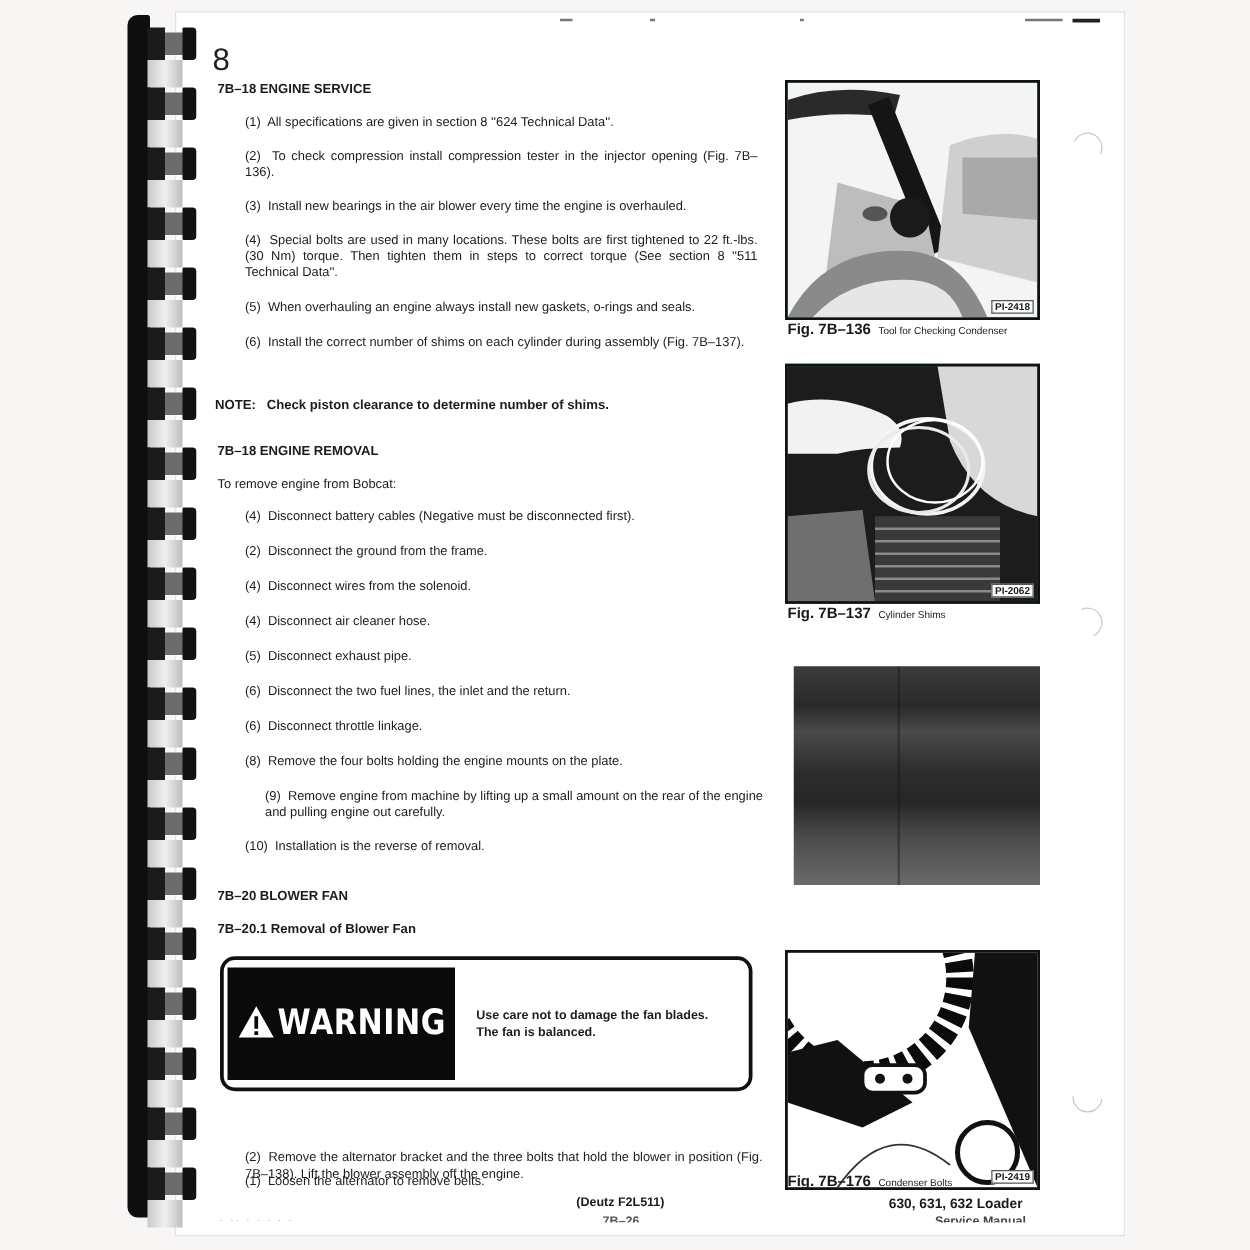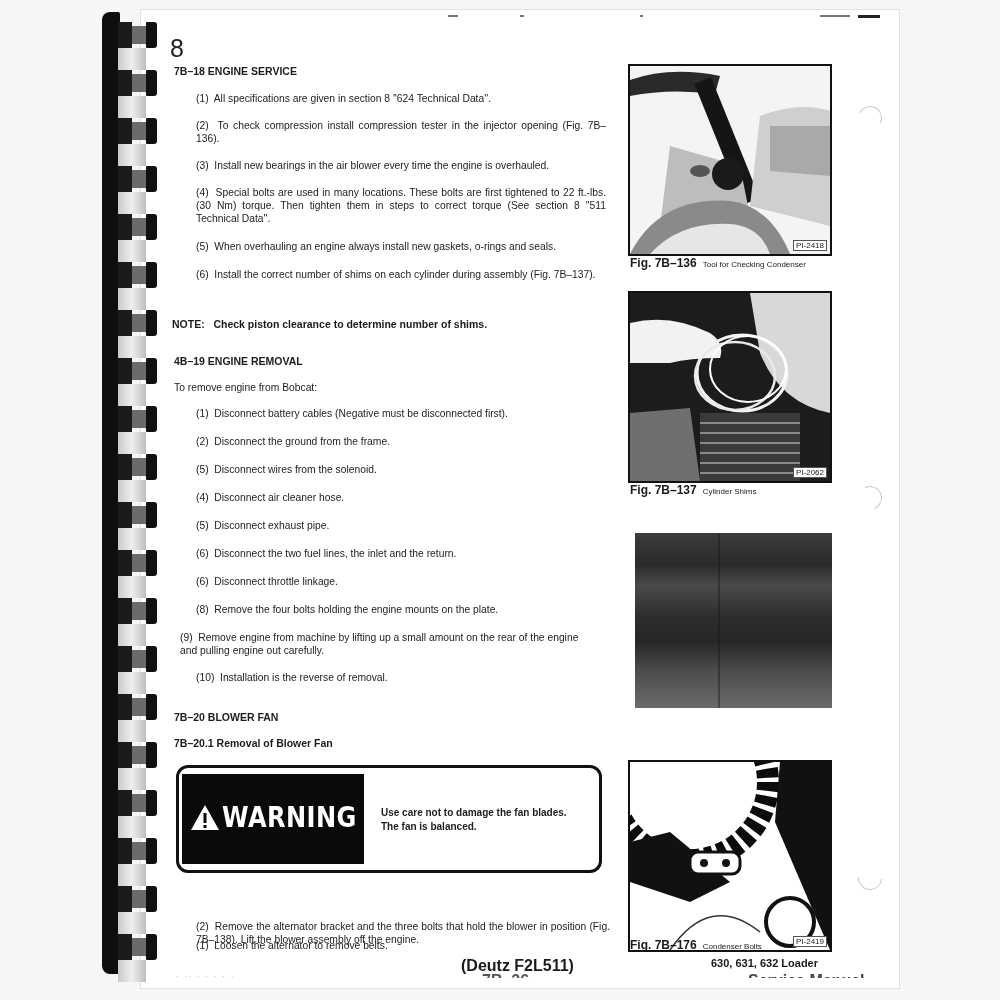--- a/index.html
+++ b/index.html
@@ -14,31 +14,31 @@
   .coil .b { position:absolute; left:14px; top:4px; width:16px; height:18px; background:#6b6b6b; }
   .coil .c { position:absolute; left:28px; top:0; width:11px; height:26px; background:#111; border-radius:1px 3px 3px 1px; }
   .coil .g { position:absolute; left:0; top:26px; width:28px; height:22px; background:linear-gradient(90deg,#c9c9c9,#efefef,#bdbdbd); }
   .top-marks { position:absolute; left:440px; top:15px; width:450px; height:4px; }
   .top-marks span { position:absolute; top:0; height:2px; background:#777; }
   .hole { position:absolute; width:22px; height:22px; border-radius:50%; border:1.5px solid #c8c8c8;
           border-left-color:transparent; border-bottom-color:transparent; }
   .page-num { position:absolute; left:170px; top:34px; font-size:25px; color:#222; font-weight:300; }
   .txt { position:absolute; font-size:10.3px; line-height:13px; color:#1c1c1c; }
   .h { font-weight:bold; font-size:10.5px; }
-  .fig { position:absolute; border:2px solid #111; overflow:hidden; background:#14532d; }
+  .fig { position:absolute; border:2px solid #111; overflow:hidden; background:#14532d;font-weight:bold; }
   .pi { position:absolute; right:3px; bottom:3px; font-size:8px; background:#fff; padding:0 2px; border:1px solid #555; }
   .cap { position:absolute; font-size:10px; white-space:nowrap; }
   .cap b { font-size:12px; }
   .cap span { font-size:8px; margin-left:6px; }
   .warn-box { position:absolute; left:176px; top:765px; width:426px; height:108px; border:3px solid #111;
               border-radius:12px; box-sizing:border-box; }
   .warn-black { position:absolute; left:182px; top:774px; width:182px; height:90px; background:#0a0a0a; }
   .warn-label { position:absolute; left:190px; top:801px; color:#fff; font-weight:bold; font-size:28px;
                 letter-spacing:0.5px; font-family:"DejaVu Sans", sans-serif; transform:scaleX(0.86); transform-origin:left; white-space:nowrap; }
-  .footer { position:absolute; font-weight:bold; font-size:16px; white-space:nowrap; }
+  .footer { position:absolute; font-weight:bold; font-size:10px; white-space:nowrap; }
 </style>
 </head>
 <body>
 
 <div class="page"></div>
 
 <div class="spine"></div>
 <div id="coils">
     <div class="coil" style="top: 22px;">
       <div class="a"></div>
@@ -178,31 +178,31 @@
 
 <div class="txt h" style="left:174px;top:65px">7B–18 ENGINE SERVICE</div>
 <div class="txt" style="left:196px;top:92px;white-space:pre">(1)  All specifications are given in section 8 ''624 Technical Data''.</div>
 <div class="txt" style="left:196px;top:119px;width:410px;white-space:pre-wrap;text-align:justify">(2)  To check compression install compression tester in the injector opening (Fig. 7B–136).</div>
 <div class="txt" style="left:196px;top:159px;white-space:pre">(3)  Install new bearings in the air blower every time the engine is overhauled.</div>
 <div class="txt" style="left:196px;top:186px;width:410px;white-space:pre-wrap;text-align:justify">(4)  Special bolts are used in many locations. These bolts are first tightened to 22 ft.-lbs. (30 Nm) torque. Then tighten them in steps to correct torque (See section 8 ''511 Technical Data''.</div>
 <div class="txt" style="left:196px;top:240px;white-space:pre">(5)  When overhauling an engine always install new gaskets, o-rings and seals.</div>
 <div class="txt" style="left:196px;top:268px;width:410px;white-space:pre-wrap;text-align:justify">(6)  Install the correct number of shims on each cylinder during assembly (Fig. 7B–137).</div>
 <div class="txt h" style="left:172px;top:318px;white-space:pre">NOTE:   Check piston clearance to determine number of shims.</div>
 
-<div class="txt h" style="left:174px;top:355px">4B–19 ENGINE REMOVAL</div>
+<div class="txt h" style="left:174px;top:355px">7B–18 ENGINE REMOVAL</div>
 <div class="txt" style="left:174px;top:381px">To remove engine from Bobcat:</div>
-<div class="txt" style="left:196px;top:407px;white-space:pre">(1)  Disconnect battery cables (Negative must be disconnected first).</div>
+<div class="txt" style="left:196px;top:407px;white-space:pre">(4)  Disconnect battery cables (Negative must be disconnected first).</div>
 <div class="txt" style="left:196px;top:435px;white-space:pre">(2)  Disconnect the ground from the frame.</div>
-<div class="txt" style="left:196px;top:463px;white-space:pre">(5)  Disconnect wires from the solenoid.</div>
+<div class="txt" style="left:196px;top:463px;white-space:pre">(4)  Disconnect wires from the solenoid.</div>
 <div class="txt" style="left:196px;top:491px;white-space:pre">(4)  Disconnect air cleaner hose.</div>
 <div class="txt" style="left:196px;top:519px;white-space:pre">(5)  Disconnect exhaust pipe.</div>
 <div class="txt" style="left:196px;top:547px;white-space:pre">(6)  Disconnect the two fuel lines, the inlet and the return.</div>
 <div class="txt" style="left:196px;top:575px;white-space:pre">(6)  Disconnect throttle linkage.</div>
 <div class="txt" style="left:196px;top:603px;white-space:pre">(8)  Remove the four bolts holding the engine mounts on the plate.</div>
-<div class="txt" style="left:180px;top:631px;width:410px;white-space:pre-wrap">(9)  Remove engine from machine by lifting up a small amount on the rear of the engine and pulling engine out carefully.</div>
+<div class="txt" style="left:212px;top:631px;width:410px;white-space:pre-wrap">(9)  Remove engine from machine by lifting up a small amount on the rear of the engine and pulling engine out carefully.</div>
 <div class="txt" style="left:196px;top:671px;white-space:pre">(10)  Installation is the reverse of removal.</div>
 
 <div class="txt h" style="left:174px;top:711px">7B–20 BLOWER FAN</div>
 <div class="txt h" style="left:174px;top:737px">7B–20.1 Removal of Blower Fan</div>
 
 <div class="warn-box"></div>
 <div class="warn-black"></div>
 <svg style="position:absolute;left:190px;top:804px" width="30" height="27" viewBox="0 0 30 27">
   <polygon points="15,1 29,26 1,26" fill="#fff"></polygon>
   <rect x="13.5" y="9" width="3" height="10" fill="#0a0a0a"></rect>

